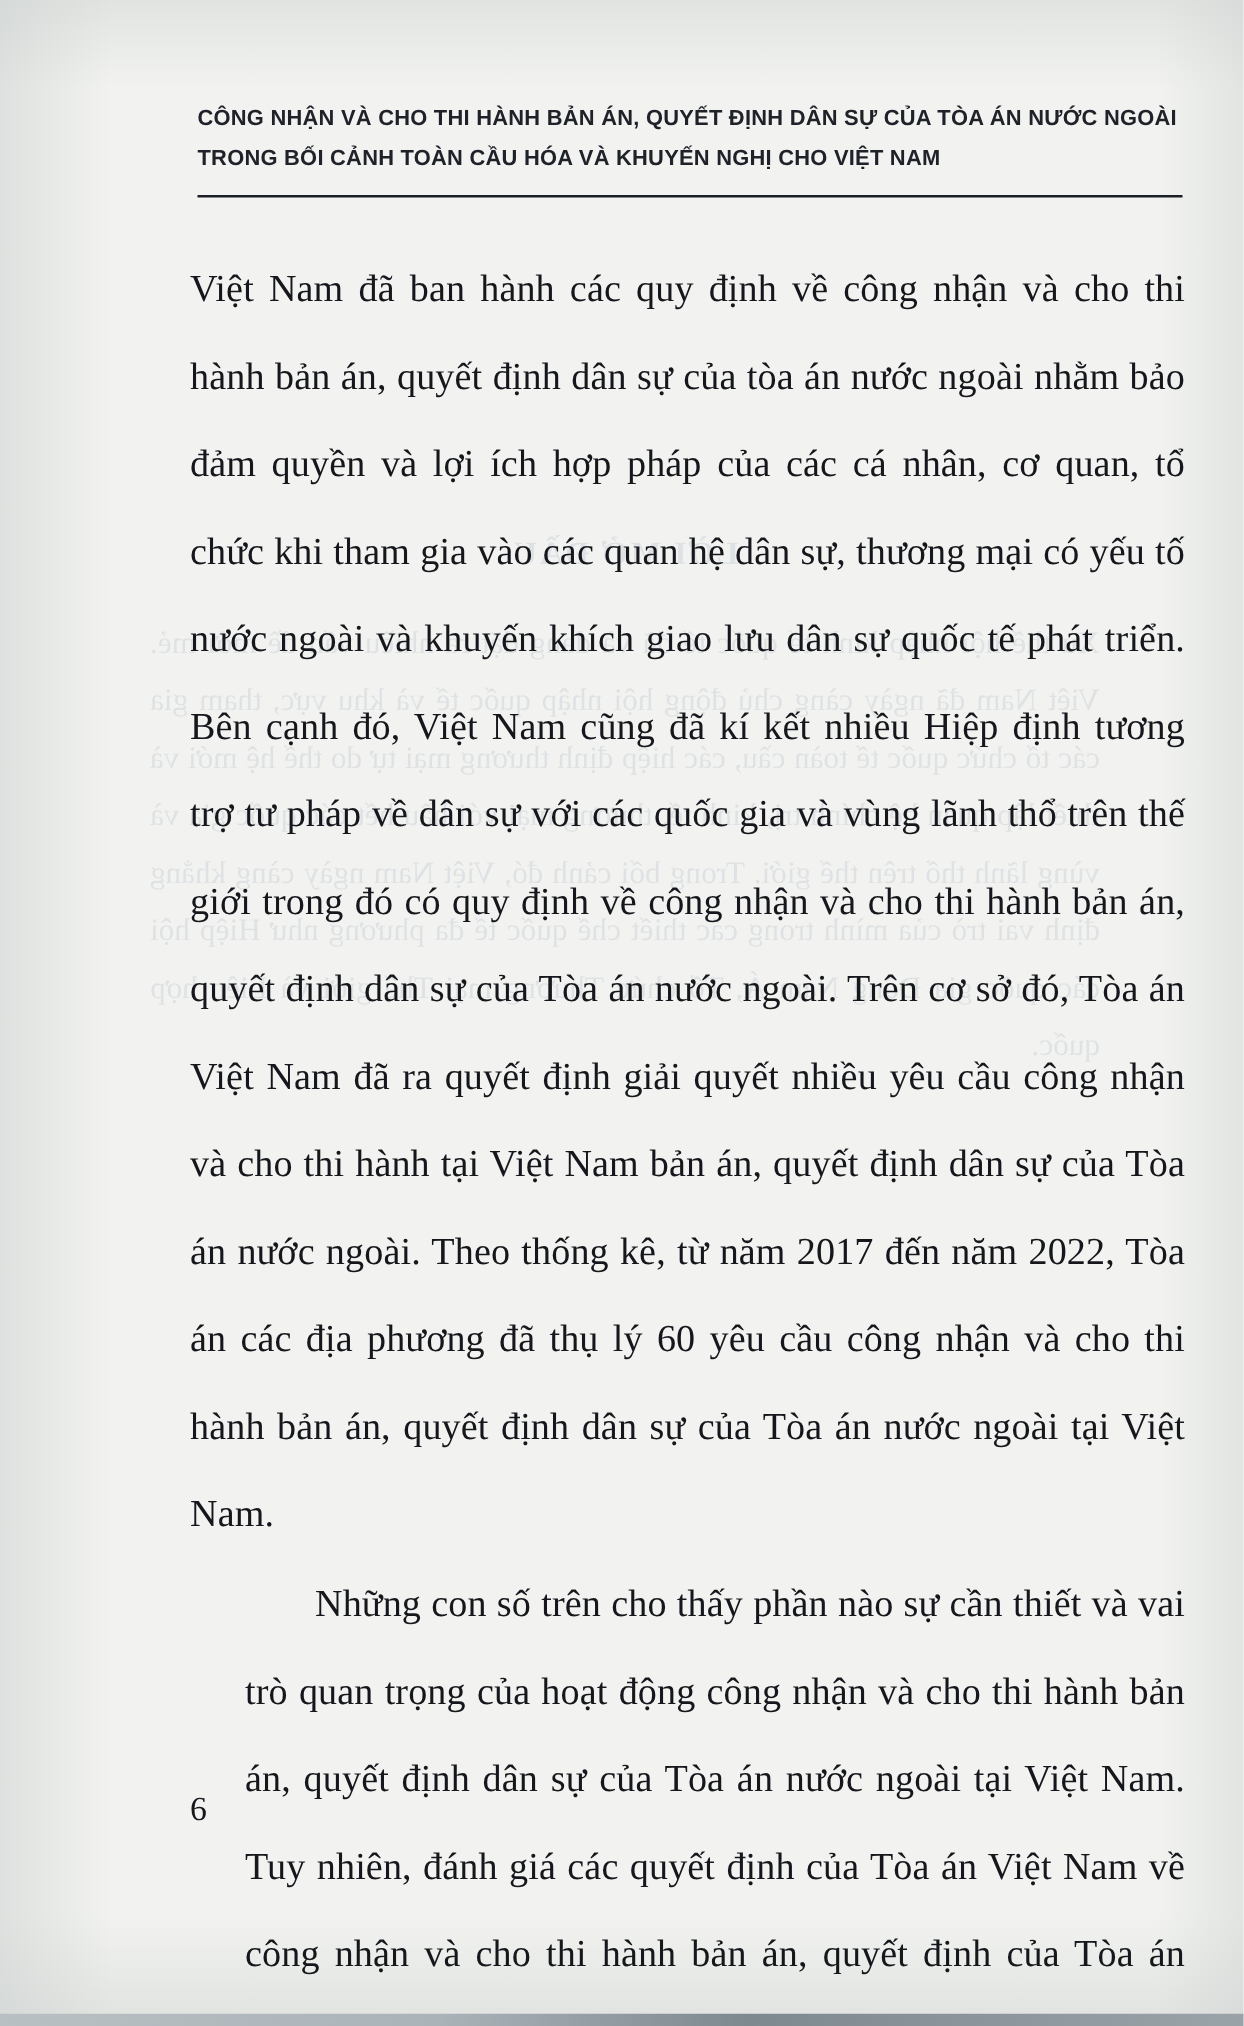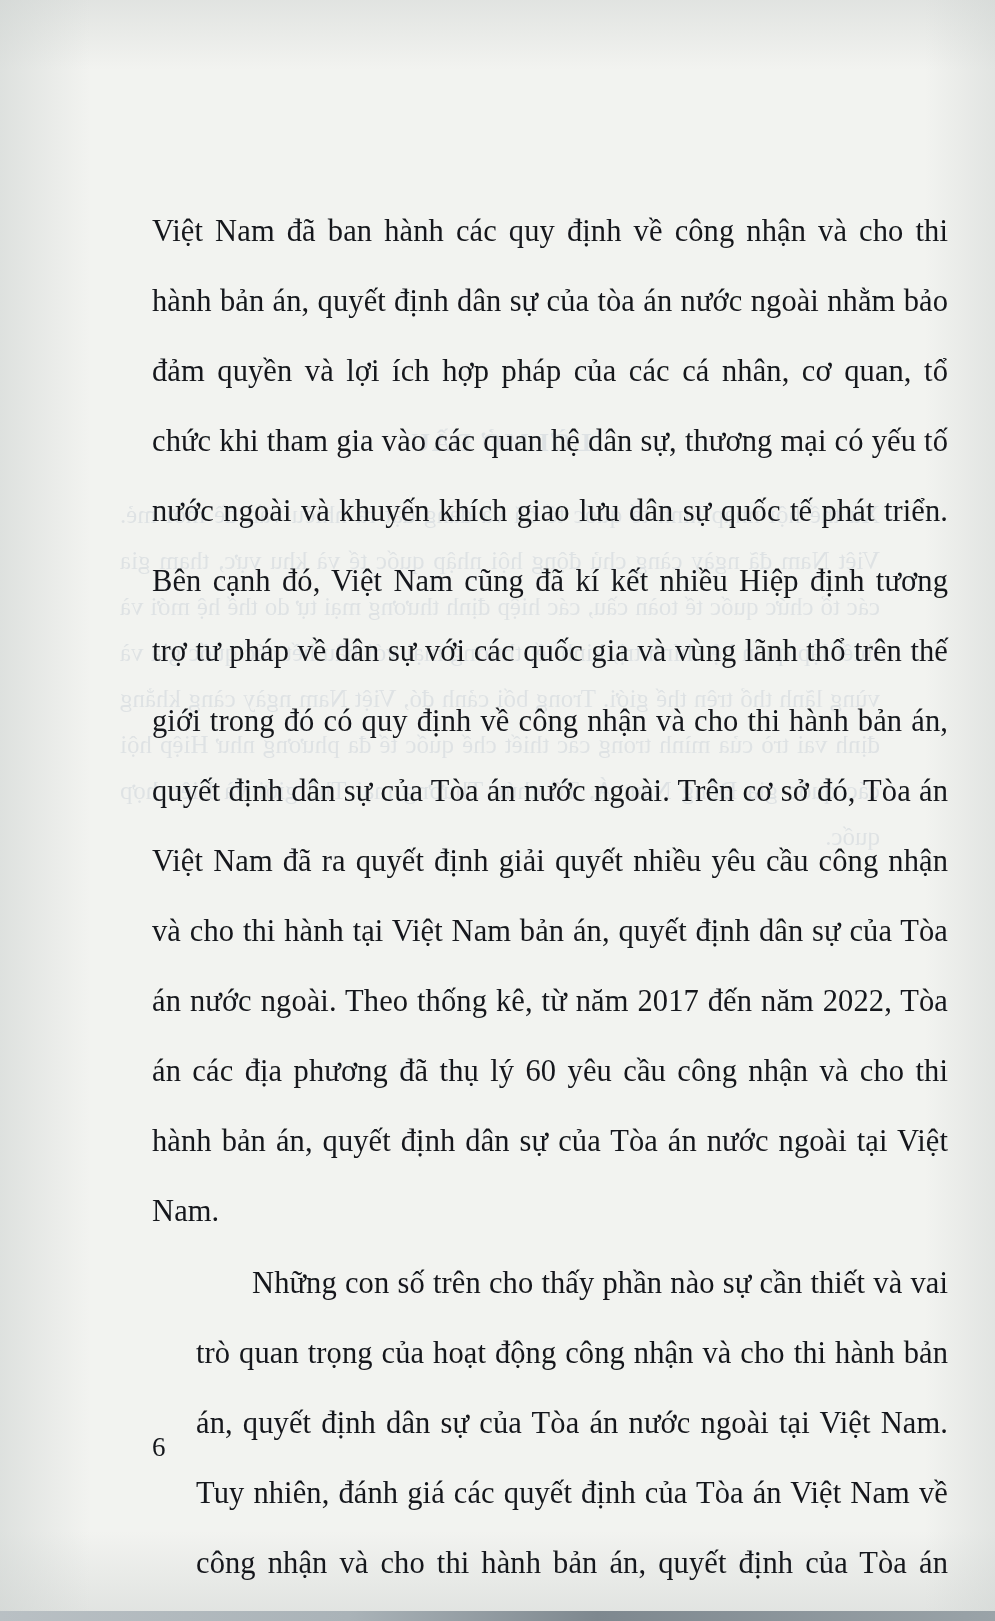--- a/index.html
+++ b/index.html
@@ -114,20 +114,25 @@
 
 <div class="page">
 
   <div class="paper-tint"></div>
 
   <div class="showthrough">
     <div class="st-title">LỜI MỞ ĐẦU</div>
     <div>Xu thế hội nhập kinh tế quốc tế đã và đang đặt ra nhiều vấn đề mới mẻ. Việt Nam đã ngày càng chủ động hội nhập quốc tế và khu vực, tham gia các tổ chức quốc tế toàn cầu, các hiệp định thương mại tự do thế hệ mới và thiết lập quan hệ chính trị, kinh tế, thương mại với hầu hết các quốc gia và vùng lãnh thổ trên thế giới. Trong bối cảnh đó, Việt Nam ngày càng khẳng định vai trò của mình trong các thiết chế quốc tế đa phương như Hiệp hội các quốc gia Đông Nam Á, Tổ chức Thương mại Thế giới và Liên hợp quốc.</div>
   </div>
 
+  <div class="header">
+    <div class="header-line">CÔNG NHẬN VÀ CHO THI HÀNH BẢN ÁN, QUYẾT ĐỊNH DÂN SỰ CỦA TÒA ÁN NƯỚC NGOÀI</div>
+    <div class="header-line">TRONG BỐI CẢNH TOÀN CẦU HÓA VÀ KHUYẾN NGHỊ CHO VIỆT NAM</div>
+    <div class="header-rule"></div>
+  </div>
 
   <div class="content">
     <p class="para">Việt Nam đã ban hành các quy định về công nhận và cho thi hành bản án, quyết định dân sự của tòa án nước ngoài nhằm bảo đảm quyền và lợi ích hợp pháp của các cá nhân, cơ quan, tổ chức khi tham gia vào các quan hệ dân sự, thương mại có yếu tố nước ngoài và khuyến khích giao lưu dân sự quốc tế phát triển. Bên cạnh đó, Việt Nam cũng đã kí kết nhiều Hiệp định tương trợ tư pháp về dân sự với các quốc gia và vùng lãnh thổ trên thế giới trong đó có quy định về công nhận và cho thi hành bản án, quyết định dân sự của Tòa án nước ngoài. Trên cơ sở đó, Tòa án Việt Nam đã ra quyết định giải quyết nhiều yêu cầu công nhận và cho thi hành tại Việt Nam bản án, quyết định dân sự của Tòa án nước ngoài. Theo thống kê, từ năm 2017 đến năm 2022, Tòa án các địa phương đã thụ lý 60 yêu cầu công nhận và cho thi hành bản án, quyết định dân sự của Tòa án nước ngoài tại Việt Nam.</p>
     <p class="para indent">Những con số trên cho thấy phần nào sự cần thiết và vai trò quan trọng của hoạt động công nhận và cho thi hành bản án, quyết định dân sự của Tòa án nước ngoài tại Việt Nam. Tuy nhiên, đánh giá các quyết định của Tòa án Việt Nam về công nhận và cho thi hành bản án, quyết định của Tòa án nước ngoài cũng cho thấy nhiều điểm bất cập của pháp luật Việt Nam. Những hạn chế này không chỉ ảnh hưởng đến quyền và lợi ích hợp</p>
   </div>
 
   <div class="page-number">6</div>
 
   <div class="bottom-band"></div>
 </div>

